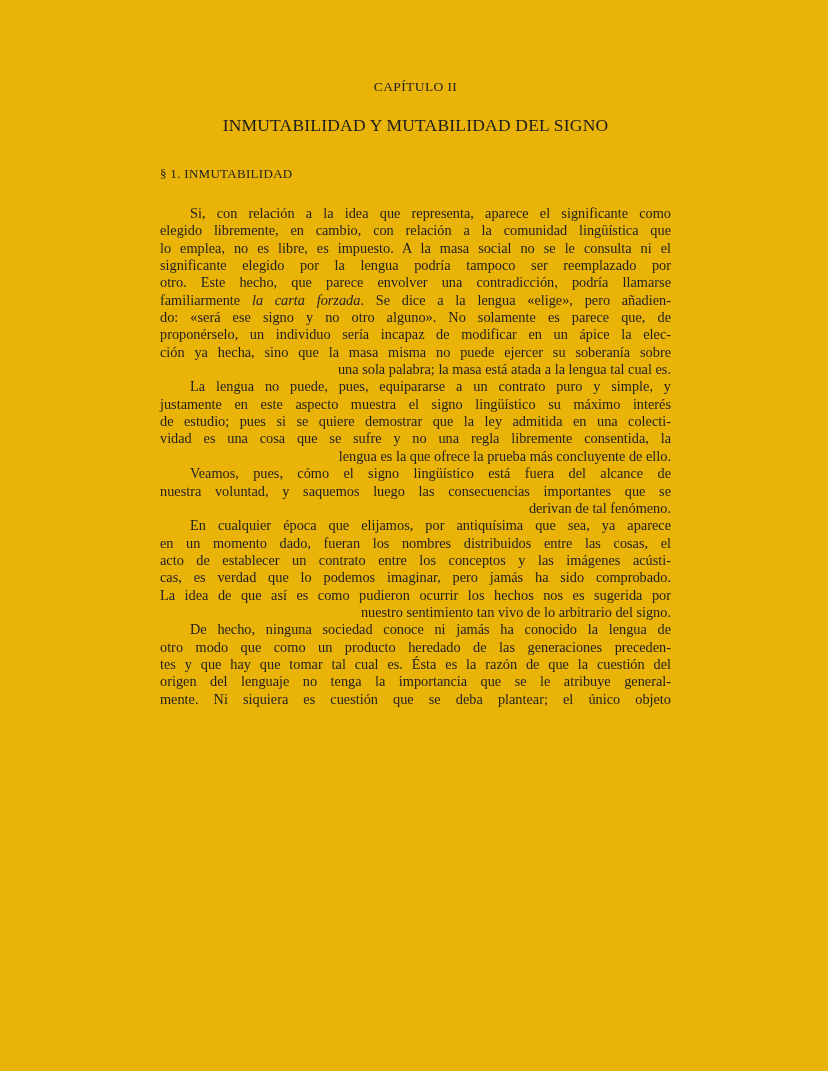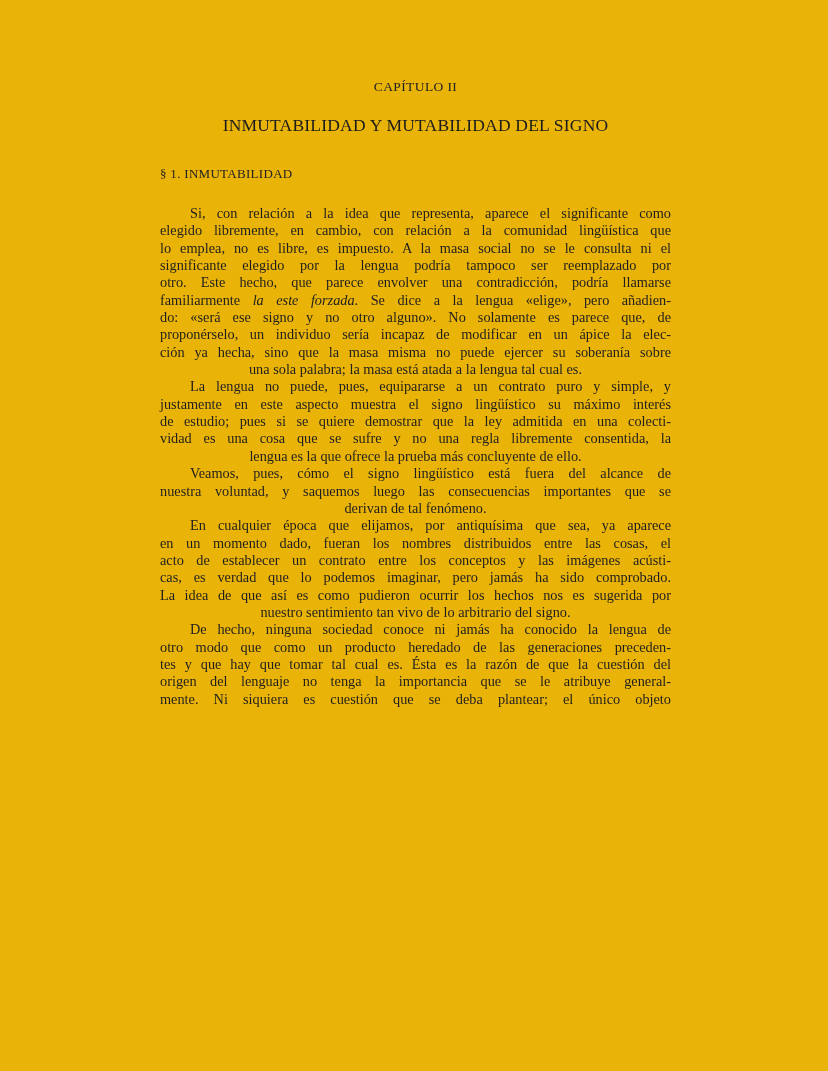--- a/index.html
+++ b/index.html
@@ -51,21 +51,21 @@
     color: #232323;
   }
   .body-text {
     margin-top: 24px;
     font-size: 14.3px;
     line-height: 17.35px;
     color: #1f1f1f;
   }
   .paragraph { }
   .line {
-    text-align: center;
+    text-align: right;
     white-space: normal;
   }
   .line.just {
     text-align: justify;
     text-align-last: justify;
   }
   .line.first {
     padding-left: 30px;
   }
 </style>
@@ -77,21 +77,21 @@
     <div class="chapter-label">CAPÍTULO II</div>
     <div class="doc-title">INMUTABILIDAD Y MUTABILIDAD DEL SIGNO</div>
     <div class="section-heading">§ 1. INMUTABILIDAD</div>
     <div class="body-text">
         <div class="paragraph">
           <div class="line first just">Si, con relación a la idea que representa, aparece el significante como</div>
           <div class="line just">elegido libremente, en cambio, con relación a la comunidad lingüística que</div>
           <div class="line just">lo emplea, no es libre, es impuesto. A la masa social no se le consulta ni el</div>
           <div class="line just">significante elegido por la lengua podría tampoco ser reemplazado por</div>
           <div class="line just">otro. Este hecho, que parece envolver una contradicción, podría llamarse</div>
-          <div class="line just">familiarmente <i>la este forzada</i>. Se dice a la lengua «elige», pero añadien-</div>
+          <div class="line just">familiarmente <i>la carta forzada</i>. Se dice a la lengua «elige», pero añadien-</div>
           <div class="line just">do: «será ese signo y no otro alguno». No solamente es parece que, de</div>
           <div class="line just">proponérselo, un individuo sería incapaz de modificar en un ápice la elec-</div>
           <div class="line just">ción ya hecha, sino que la masa misma no puede ejercer su soberanía sobre</div>
           <div class="line">una sola palabra; la masa está atada a la lengua tal cual es.</div>
         </div>
         <div class="paragraph">
           <div class="line first just">La lengua no puede, pues, equipararse a un contrato puro y simple, y</div>
           <div class="line just">justamente en este aspecto muestra el signo lingüístico su máximo interés</div>
           <div class="line just">de estudio; pues si se quiere demostrar que la ley admitida en una colecti-</div>
           <div class="line just">vidad es una cosa que se sufre y no una regla libremente consentida, la</div>

